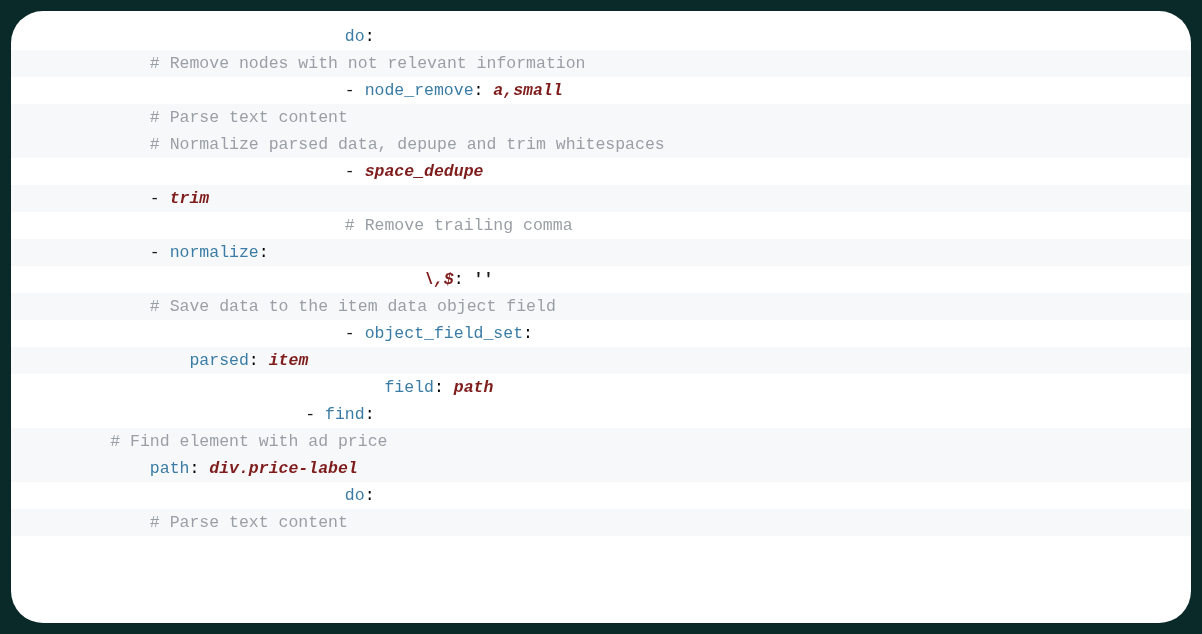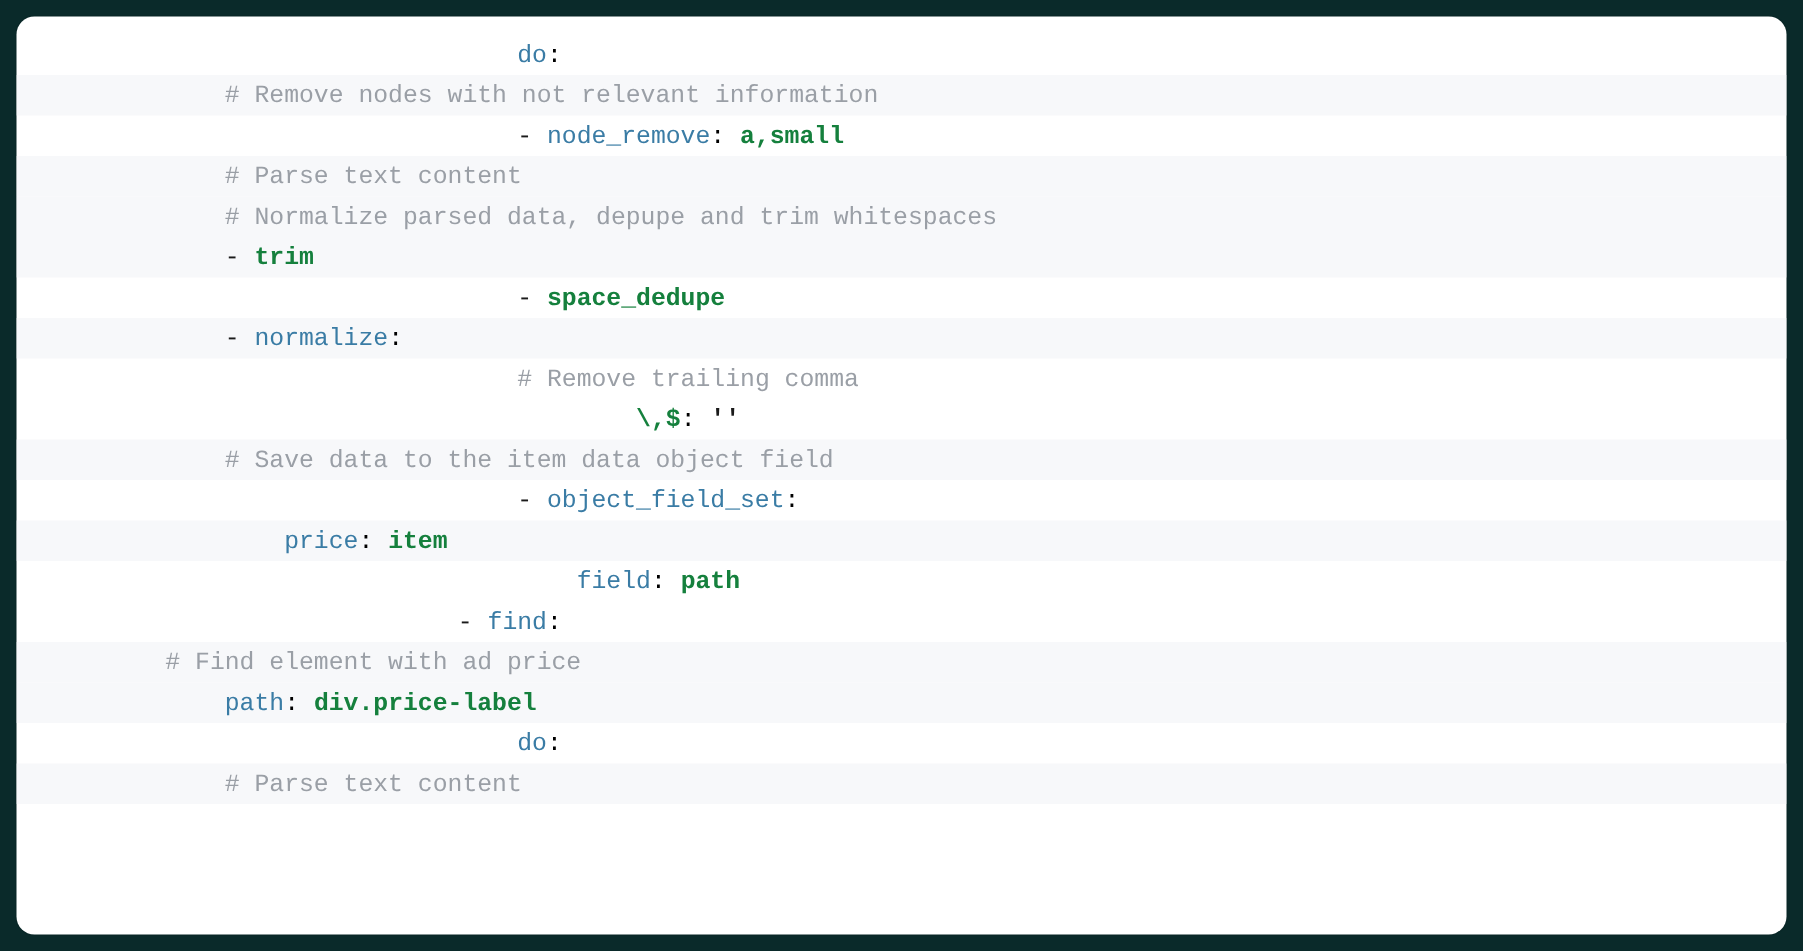--- a/index.html
+++ b/index.html
@@ -11,21 +11,21 @@
       background: #0a2a2a;
       width: 1202px;
       height: 634px;
       display: flex;
       align-items: center;
       justify-content: center;
       font-family: 'SFMono-Regular', Consolas, 'Liberation Mono', Menlo, monospace;
     }
     .card {
       background: #fff;
-      border-radius: 12px;
+      border-radius: 32px;
       width: 1180px;
       height: 612px;
       overflow: hidden;
       position: relative;
       box-shadow: 0 0 0 1px rgba(0,0,0,0.05);
     }
     .code-block {
       width: 100%;
       height: 100%;
       padding-top: 12px;
@@ -35,42 +35,42 @@
       line-height: 27px;
       white-space: pre;
       padding-left: 215px;
     }
     .line.stripe {
       background: #f7f8fa;
       padding-left: 20px;
     }
     .kw { color: #3a7ca5; }
     .cm { color: #9a9fa6; }
-    .val { color: #15803d; font-weight: 600; }
+    .val { color: #7f1d1d; font-weight: 600; font-style: italic; }
     .str { color: #1a1a1a; font-weight: 600; }
     .dash { color: #1a1a1a; }
   </style>
 </head>
 <body>
 
 <div class="card">
   <div class="code-block">
       <div class="line"><span>            </span><span class="kw">do</span><span>:</span></div>
       <div class="line stripe"><span>            </span><span class="cm"># Remove nodes with not relevant information</span></div>
       <div class="line"><span class="dash">            - </span><span class="kw">node_remove</span><span>: </span><span class="val">a,small</span></div>
       <div class="line stripe"><span>            </span><span class="cm"># Parse text content</span></div>
       <div class="line stripe"><span>            </span><span class="cm"># Normalize parsed data, depupe and trim whitespaces</span></div>
+      <div class="line"><span class="dash">            - </span><span class="val">space_dedupe</span></div>
       <div class="line stripe"><span class="dash">            - </span><span class="val">trim</span></div>
-      <div class="line"><span class="dash">            - </span><span class="val">space_dedupe</span></div>
+      <div class="line"><span>            </span><span class="cm"># Remove trailing comma</span></div>
       <div class="line stripe"><span class="dash">            - </span><span class="kw">normalize</span><span>:</span></div>
-      <div class="line"><span>            </span><span class="cm"># Remove trailing comma</span></div>
       <div class="line"><span>                    </span><span class="val">\,$</span><span>: </span><span class="str">''</span></div>
       <div class="line stripe"><span>            </span><span class="cm"># Save data to the item data object field</span></div>
       <div class="line"><span class="dash">            - </span><span class="kw">object_field_set</span><span>:</span></div>
-      <div class="line stripe"><span>                </span><span class="kw">price</span><span>: </span><span class="val">item</span></div>
+      <div class="line stripe"><span>                </span><span class="kw">parsed</span><span>: </span><span class="val">item</span></div>
       <div class="line"><span>                </span><span class="kw">field</span><span>: </span><span class="val">path</span></div>
       <div class="line"><span class="dash">        - </span><span class="kw">find</span><span>:</span></div>
       <div class="line stripe"><span>        </span><span class="cm"># Find element with ad price</span></div>
       <div class="line stripe"><span>            </span><span class="kw">path</span><span>: </span><span class="val">div.price-label</span></div>
       <div class="line"><span>            </span><span class="kw">do</span><span>:</span></div>
       <div class="line stripe"><span>            </span><span class="cm"># Parse text content</span></div>
     </div>
 </div>
 
 </body></html>

